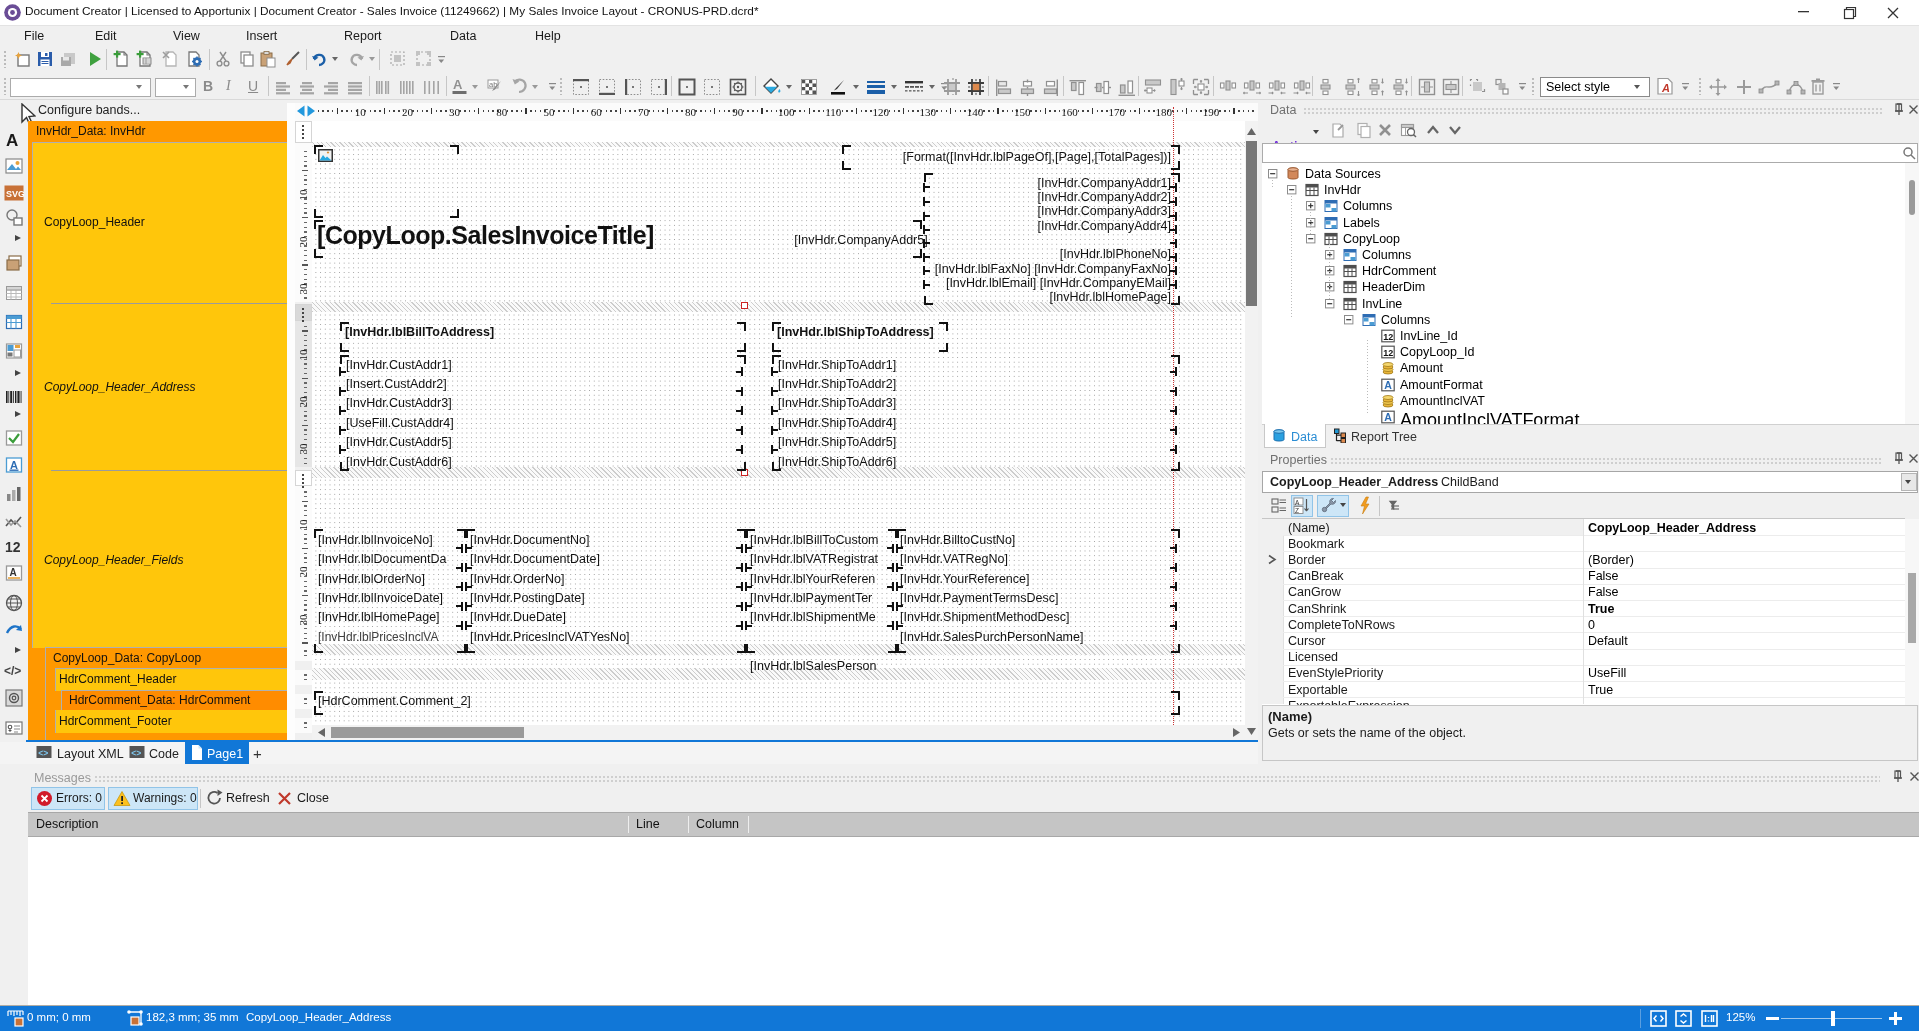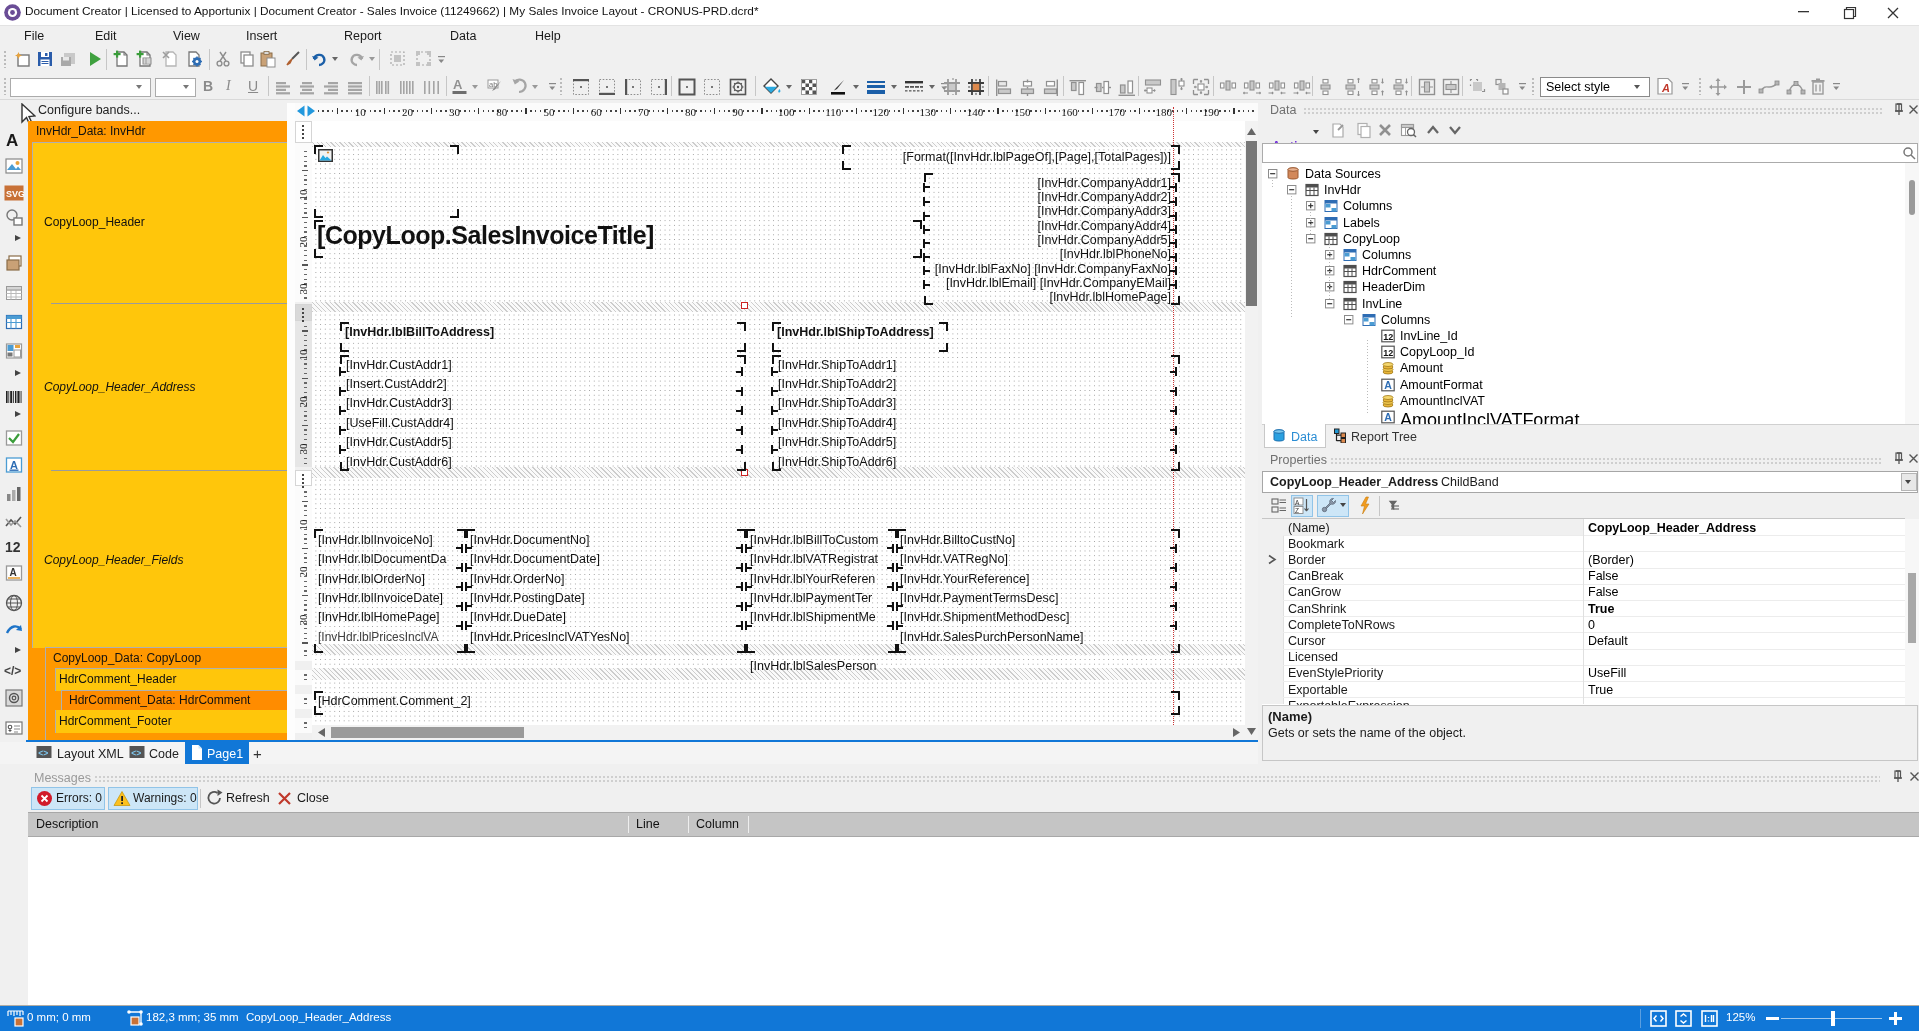--- a/index.html
+++ b/index.html
@@ -969,21 +969,21 @@
   </svg>
 <div class="t" style="left:551px;top:150px;width:620px;text-align:right;font-size:12.5px;color:#111">[Format([InvHdr.lblPageOf],[Page],[TotalPages])]</div>
 <div class="cm tl" style="left:842px;top:145px"></div>
 <div class="cm tr" style="left:1171px;top:145px"></div>
 <div class="cm bl" style="left:842px;top:161px"></div>
 <div class="cm br" style="left:1171px;top:161px"></div>
 <div class="t" style="left:551px;top:175.5px;width:620px;text-align:right;font-size:12.5px;color:#111">[InvHdr.CompanyAddr1]</div>
 <div class="t" style="left:551px;top:189.8px;width:620px;text-align:right;font-size:12.5px;color:#111">[InvHdr.CompanyAddr2]</div>
 <div class="t" style="left:551px;top:204.2px;width:620px;text-align:right;font-size:12.5px;color:#111">[InvHdr.CompanyAddr3]</div>
 <div class="t" style="left:551px;top:218.5px;width:620px;text-align:right;font-size:12.5px;color:#111">[InvHdr.CompanyAddr4]</div>
-<div class="t" style="left:551px;top:232.9px;width:620px;text-align:right;font-size:12.5px;color:#111">[InvHdr.CompanyAddr5]</div>
+<div class="t" style="left:551px;top:232.9px;width:620px;text-align:center;font-size:12.5px;color:#111">[InvHdr.CompanyAddr5]</div>
 <div class="t" style="left:551px;top:247.2px;width:620px;text-align:right;font-size:12.5px;color:#111">[InvHdr.lblPhoneNo]</div>
 <div class="t" style="left:551px;top:261.6px;width:620px;text-align:right;font-size:12.5px;color:#111">[InvHdr.lblFaxNo] [InvHdr.CompanyFaxNo]</div>
 <div class="t" style="left:551px;top:275.9px;width:620px;text-align:right;font-size:12.5px;color:#111">[InvHdr.lblEmail] [InvHdr.CompanyEMail]</div>
 <div class="t" style="left:551px;top:290.3px;width:620px;text-align:right;font-size:12.5px;color:#111">[InvHdr.lblHomePage]</div>
 <div class="cm tl" style="left:924px;top:173px"></div>
 <div class="cm tr" style="left:1171px;top:173px"></div>
 <div class="cm bl" style="left:924px;top:296px"></div>
 <div class="cm br" style="left:1171px;top:296px"></div>
 <div class="ab" style="left:923px;top:182.5px;width:2px;height:9px;background:#111"></div>
 <div class="ab" style="left:925px;top:186px;width:5px;height:2px;background:#111"></div>

